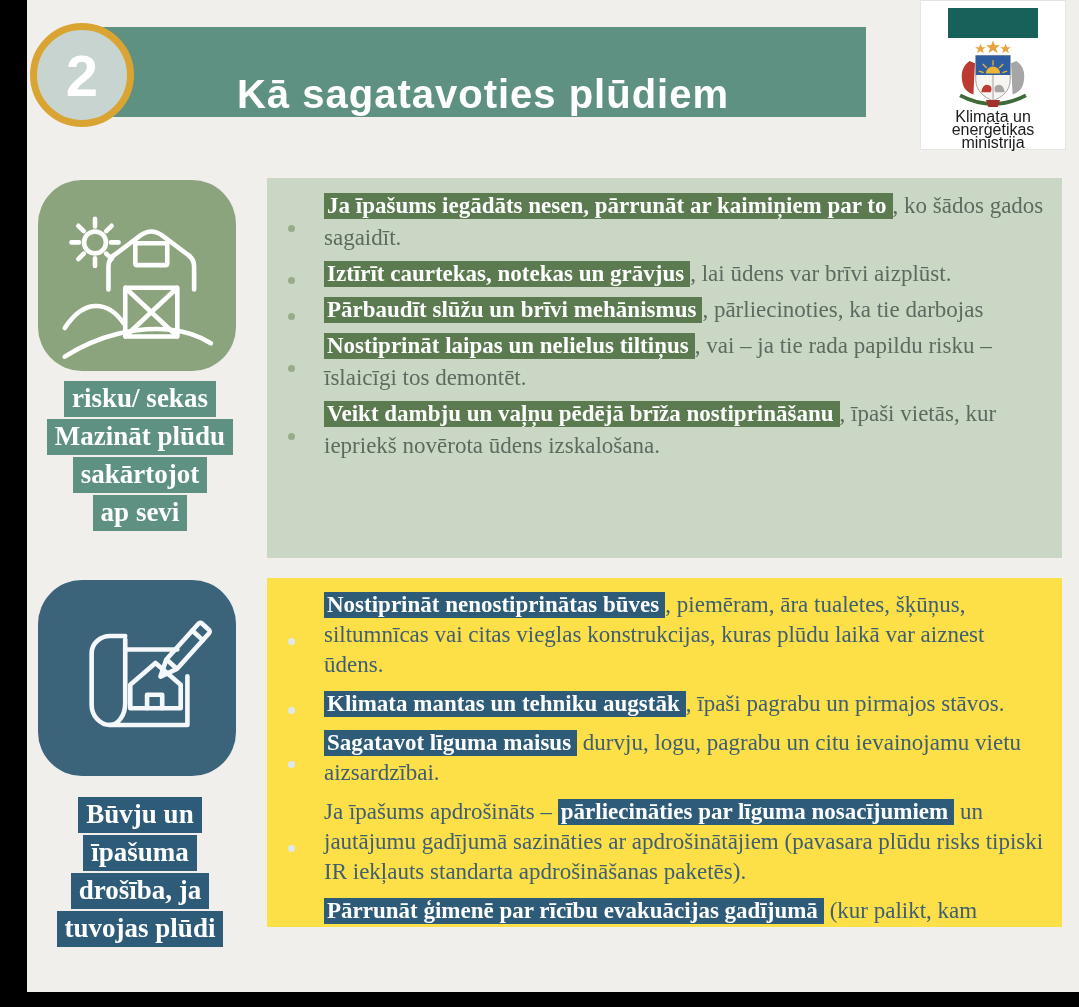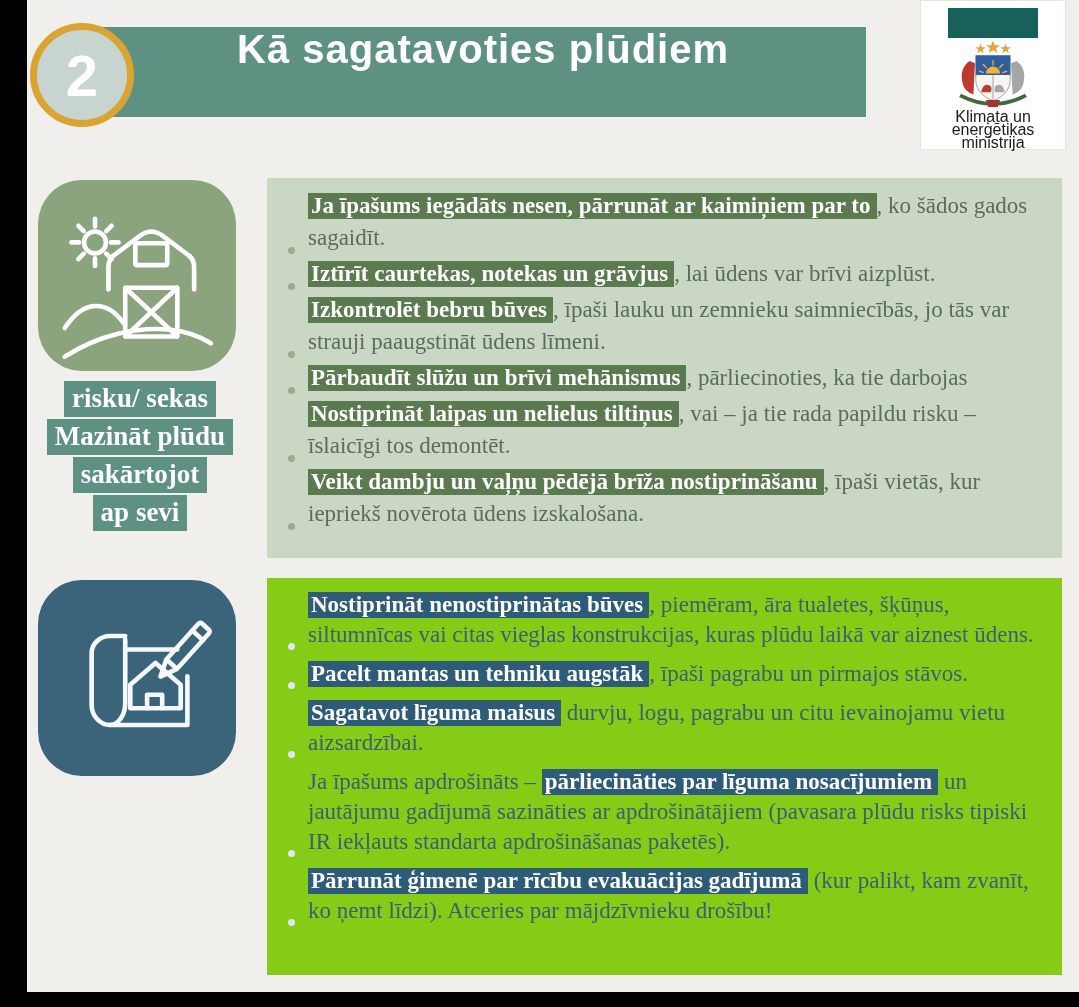--- a/index.html
+++ b/index.html
@@ -8,21 +8,21 @@
     background:#000;
     font-family:"Liberation Sans",sans-serif;
   }
   .page{
     position:absolute;left:27px;top:0;width:1052px;height:992px;
     background:#f0efec;
   }
   
   .title-bar{
     position:absolute;left:73px;top:27px;width:766px;height:90px;
-    background:#5f9183;display:flex;align-items:flex-start;justify-content:center;
+    background:#5f9183;display:flex;align-items:flex-end;justify-content:center;
   }
   .title-bar h1{
     margin:0;color:#fff;font-size:40px;font-weight:800;letter-spacing:1px;
     font-family:"Liberation Sans",sans-serif;
   }
   .badge{
     position:absolute;left:3px;top:23px;width:104px;height:104px;border-radius:50%;
     background:#c7d4d0;border:7px solid #d9a431;box-sizing:border-box;
     display:flex;align-items:center;justify-content:center;
     color:#fff;font-size:58px;font-weight:800;
@@ -56,23 +56,23 @@
   .side-label.green{top:381px;}
   .side-label.green span{background:#5f9183;}
   .side-label.blue{top:797px;}
   .side-label.blue span{background:#2e5b77;}
   
   .panel{
     position:absolute;left:240px;width:795px;box-sizing:border-box;overflow:hidden;
     padding:12px 18px 8px 14px;
   }
   .panel-green{top:178px;height:380px;background:#cbd7c5;}
-  .panel-blue{top:578px;height:397px;background:#84cc16;}
+  .panel-blue{top:578px;height:349px;background:#fde047;}
   .panel ul{list-style:none;margin:0;padding:0;}
-  .bullet{display:flex;align-items:flex-end;}
+  .bullet{display:flex;align-items:center;gap:16px;}
   .panel-green .bullet{margin-bottom:4px;}
   .panel-blue .bullet{margin-bottom:9px;}
   .dot{flex:none;width:7px;height:7px;border-radius:50%;margin:13px 13px 0 7px;}
   .panel-green .dot{background:#97ad89;}
   .panel-blue .dot{background:#dde8ef;}
   .txt{
     margin:0;font-family:"Liberation Serif",serif;font-size:23px;
   }
   .panel-green .txt{line-height:32px;color:#5a6c60;}
   .panel-blue .txt{line-height:30px;color:#3e5e74;}
@@ -167,24 +167,20 @@
       <li class="bullet">
         <span class="dot"></span>
         <p class="txt"><span></span><span class="hl">Ja īpašums iegādāts nesen, pārrunāt ar kaimiņiem par to</span><span>, ko šādos gados sagaidīt.</span></p>
       </li>
       <li class="bullet">
         <span class="dot"></span>
         <p class="txt"><span></span><span class="hl">Iztīrīt caurtekas, notekas un grāvjus</span><span>, lai ūdens var brīvi aizplūst.</span></p>
       </li>
       <li class="bullet">
         <span class="dot"></span>
-        <p class="txt"><span></span><span class="hl">Izkontrolēt bebru būves</span><span>, īpaši lauku un zemnieku saimniecībās, jo tās var strauji paaugstināt ūdens līmeni.</span></p>
-      </li>
-      <li class="bullet">
-        <span class="dot"></span>
         <p class="txt"><span></span><span class="hl">Pārbaudīt slūžu un brīvi mehānismus</span><span>, pārliecinoties, ka tie darbojas</span></p>
       </li>
       <li class="bullet">
         <span class="dot"></span>
         <p class="txt"><span></span><span class="hl">Nostiprināt laipas un nelielus tiltiņus</span><span>, vai – ja tie rada papildu risku – īslaicīgi tos demontēt.</span></p>
       </li>
       <li class="bullet">
         <span class="dot"></span>
         <p class="txt"><span></span><span class="hl">Veikt dambju un vaļņu pēdējā brīža nostiprināšanu</span><span>, īpaši vietās, kur iepriekš novērota ūdens izskalošana.</span></p>
       </li>
@@ -202,30 +198,36 @@
       <path d="M112,136 L112,120 L130,120 L130,136"></path>
 
       <g transform="rotate(42 148 76)">
         <rect x="139.5" y="26" width="17" height="60" rx="3"></rect>
         <line x1="139.5" y1="40" x2="156.5" y2="40"></line>
         <path d="M139.5,86 L148,106 L156.5,86"></path>
       </g>
     </svg>
   </div>
 
+  <div class="side-label blue">
+    <span>Būvju un</span>
+    <span>īpašuma</span>
+    <span>drošība, ja</span>
+    <span>tuvojas plūdi</span>
+  </div>
 
   <div class="panel panel-blue">
     <ul>
       <li class="bullet">
         <span class="dot"></span>
         <p class="txt"><span></span><span class="hl">Nostiprināt nenostiprinātas būves</span><span>, piemēram, āra tualetes, šķūņus, siltumnīcas vai citas vieglas konstrukcijas, kuras plūdu laikā var aiznest ūdens.</span></p>
       </li>
       <li class="bullet">
         <span class="dot"></span>
-        <p class="txt"><span></span><span class="hl">Pacelt mantas un tehniku augstāk</span><span>, īpaši pagrabu un pirmajos stāvos.</span></p>
+        <p class="txt"><span></span><span class="hl">Klimata mantas un tehniku augstāk</span><span>, īpaši pagrabu un pirmajos stāvos.</span></p>
       </li>
       <li class="bullet">
         <span class="dot"></span>
         <p class="txt"><span></span><span class="hl">Sagatavot līguma maisus</span><span> durvju, logu, pagrabu un citu ievainojamu vietu aizsardzībai.</span></p>
       </li>
       <li class="bullet">
         <span class="dot"></span>
         <p class="txt"><span>Ja īpašums apdrošināts – </span><span class="hl">pārliecināties par līguma nosacījumiem</span><span> un jautājumu gadījumā sazināties ar apdrošinātājiem (pavasara plūdu risks tipiski IR iekļauts standarta apdrošināšanas paketēs).</span></p>
       </li>
       <li class="bullet">

